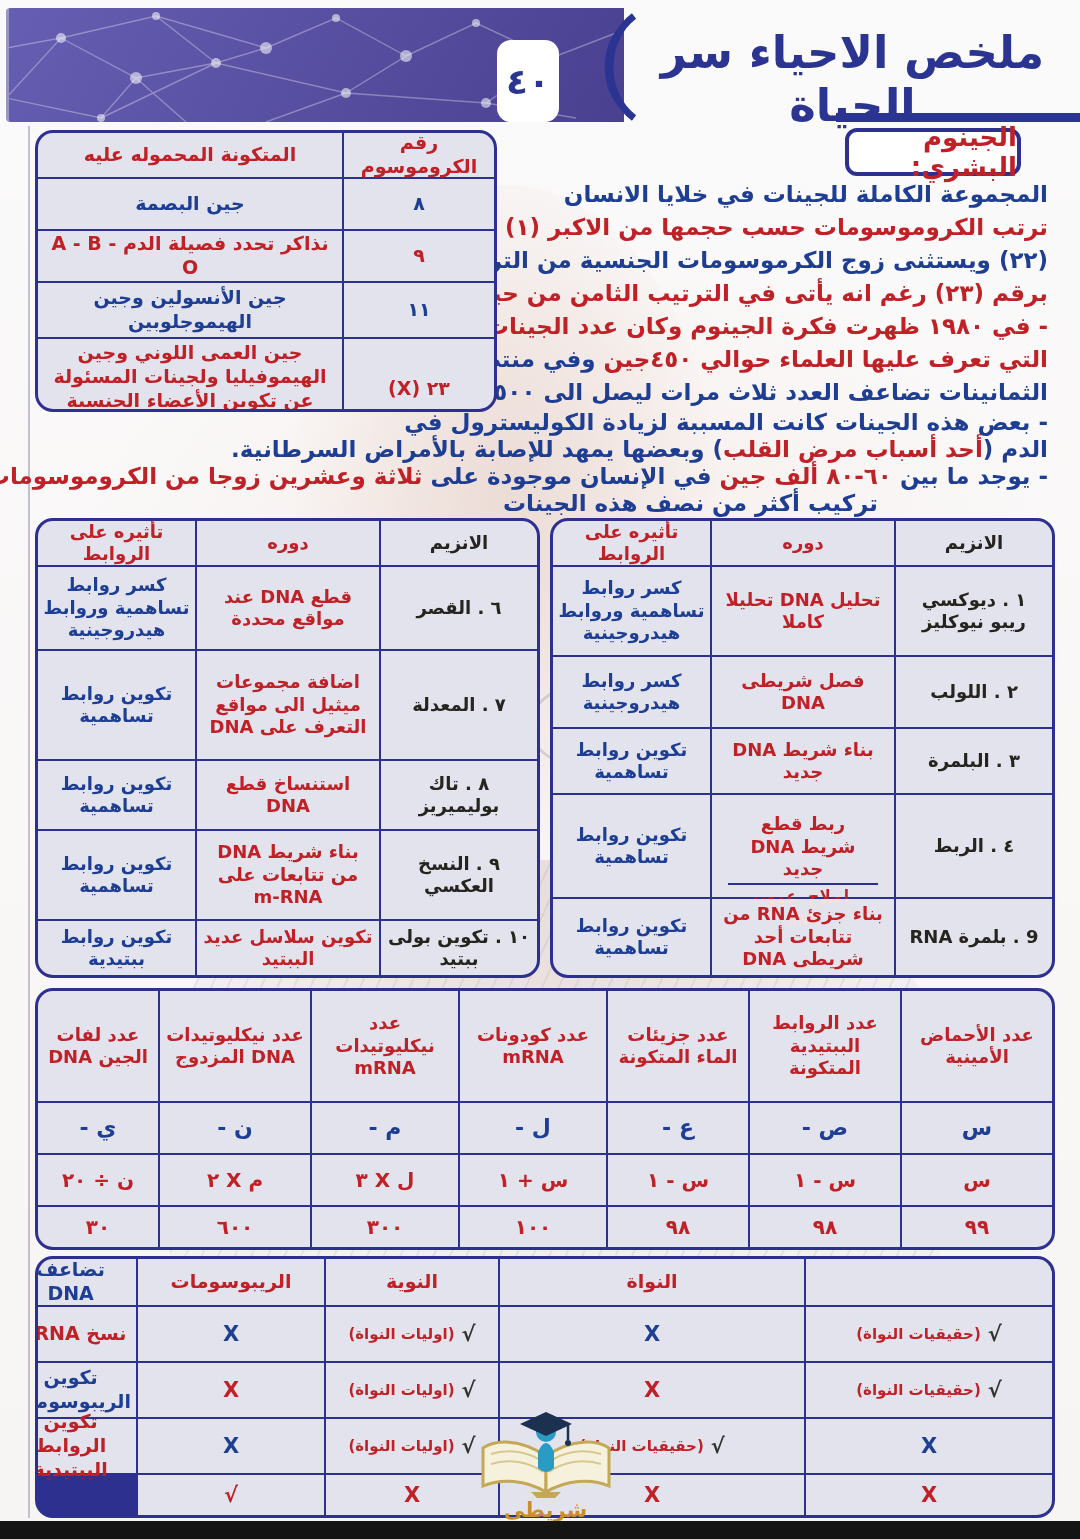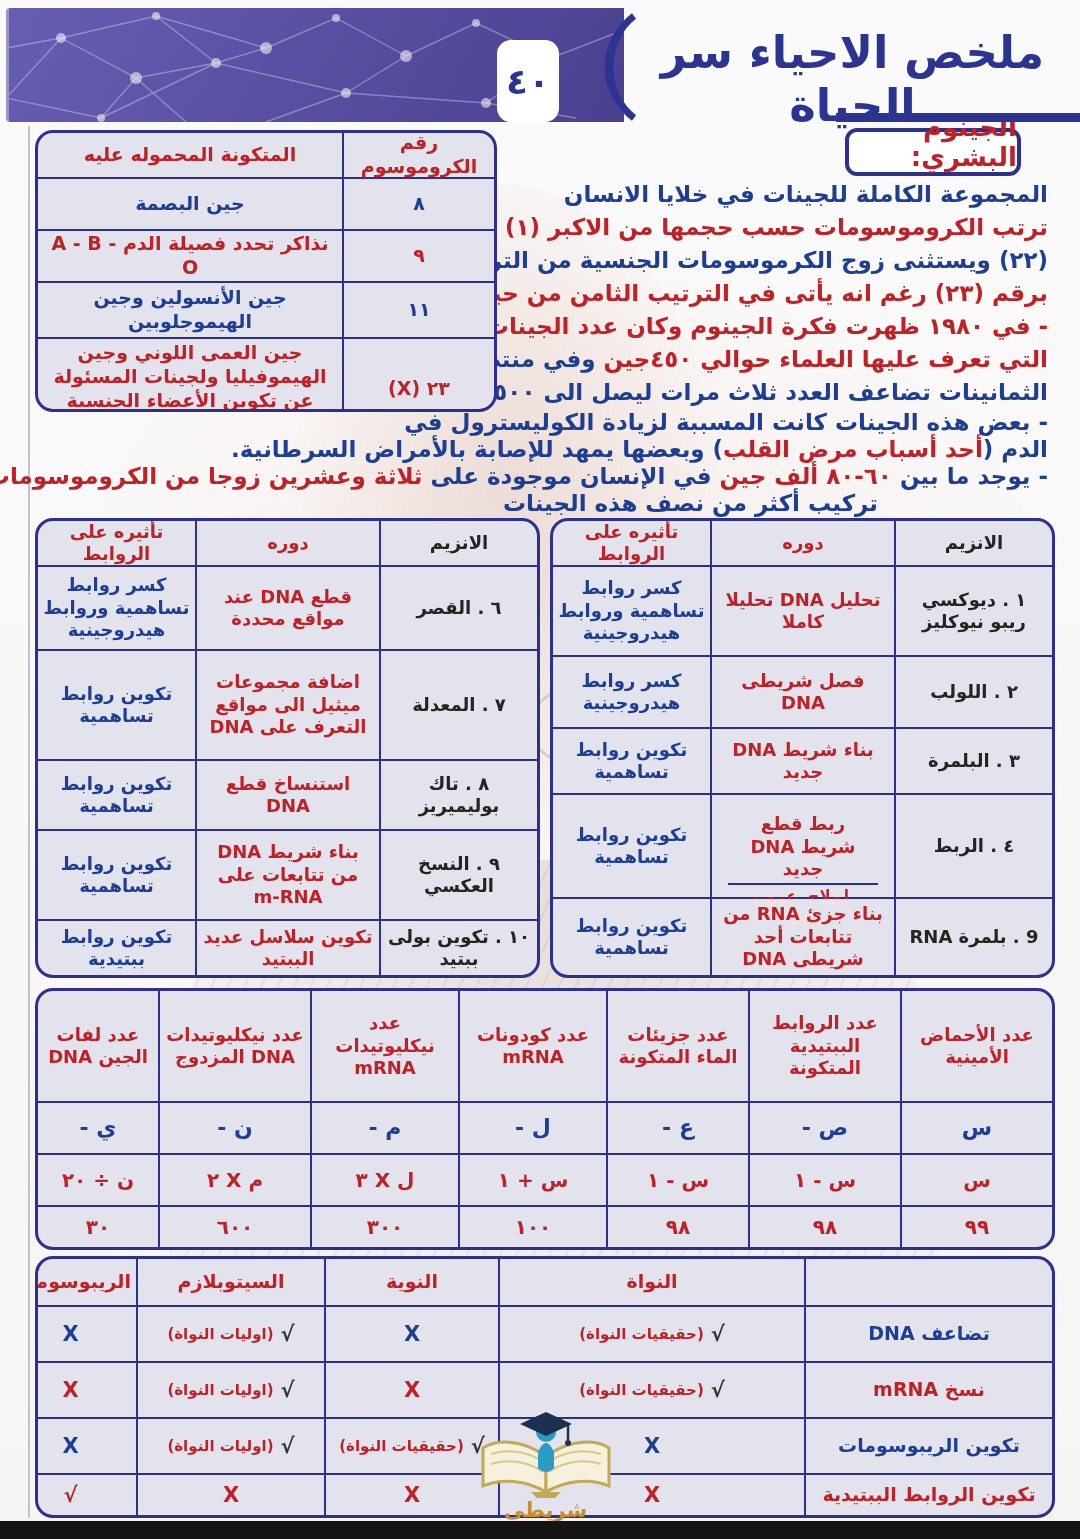--- a/index.html
+++ b/index.html
@@ -36,21 +36,21 @@
   .wm-glass{width:128px;height:88px;border-radius:50%;border:3px solid rgba(110,100,100,.22);}
   .wm-bridge{left:497px;top:722px;width:28px;height:3px;background:rgba(110,100,100,.22);}
   .wm-shoulders{left:170px;top:860px;width:770px;height:430px;border-radius:45% 45% 0 0;
     background:
       repeating-linear-gradient(115deg, rgba(120,95,95,.10) 0 2px, rgba(0,0,0,0) 2px 15px),
       radial-gradient(ellipse at 50% 10%, rgba(205,182,176,.38), rgba(205,182,176,.08) 75%);}
   .wm-stamp{left:38px;top:1140px;width:72px;height:72px;border-radius:50%;
     border:2px solid rgba(125,150,200,.30);}
   
   .genome-box{left:845px;top:128px;width:176px;height:48px;border:4px solid var(--navy);
-    border-radius:12px;background:rgba(255,255,255,.85);display:flex;align-items:flex-end;
+    border-radius:12px;background:rgba(255,255,255,.85);display:flex;align-items:center;
     justify-content:center;color:var(--red);font-size:26px;z-index:2;}
   .glines{right:32px;top:178px;z-index:2;text-align:right;}
   .gline{height:33px;line-height:33px;font-size:23px;white-space:nowrap;}
   .glines-full{right:32px;top:409px;z-index:2;text-align:right;}
   .glines-full .gline{height:27px;line-height:27px;}
   .gline .blue{color:var(--blue);} .gline .red{color:var(--red);}
   .gline.indent{padding-left:0;padding-right:170px;}
   
   .tbl{background:var(--navy);border:3px solid var(--navy);border-radius:18px;overflow:hidden;
     display:grid;gap:2px;z-index:2;}
@@ -235,21 +235,20 @@
     <div class="cell red ex">٩٨</div>
     <div class="cell red ex">١٠٠</div>
     <div class="cell red ex">٣٠٠</div>
     <div class="cell red ex">٦٠٠</div>
     <div class="cell red ex">٣٠</div>
   </div>
 <div class="abs tbl" id="location-table">
     <div class="cell"></div>
     <div class="cell red">النواة</div>
     <div class="cell red">النوية</div>
-    <div class="cell red">السيتوبلازم</div>
     <div class="cell red">الريبوسومات</div>
     <div class="cell blue">تضاعف DNA</div>
     <div class="cell markrow">
       <span class="mark" style="color: rgb(51, 51, 51);">√</span>
       <span class="note">(حقيقيات النواة)</span>
     </div>
     <div class="cell markrow">
       <span class="mark" style="color: var(--blue);">X</span>
     </div>
     <div class="cell markrow">

